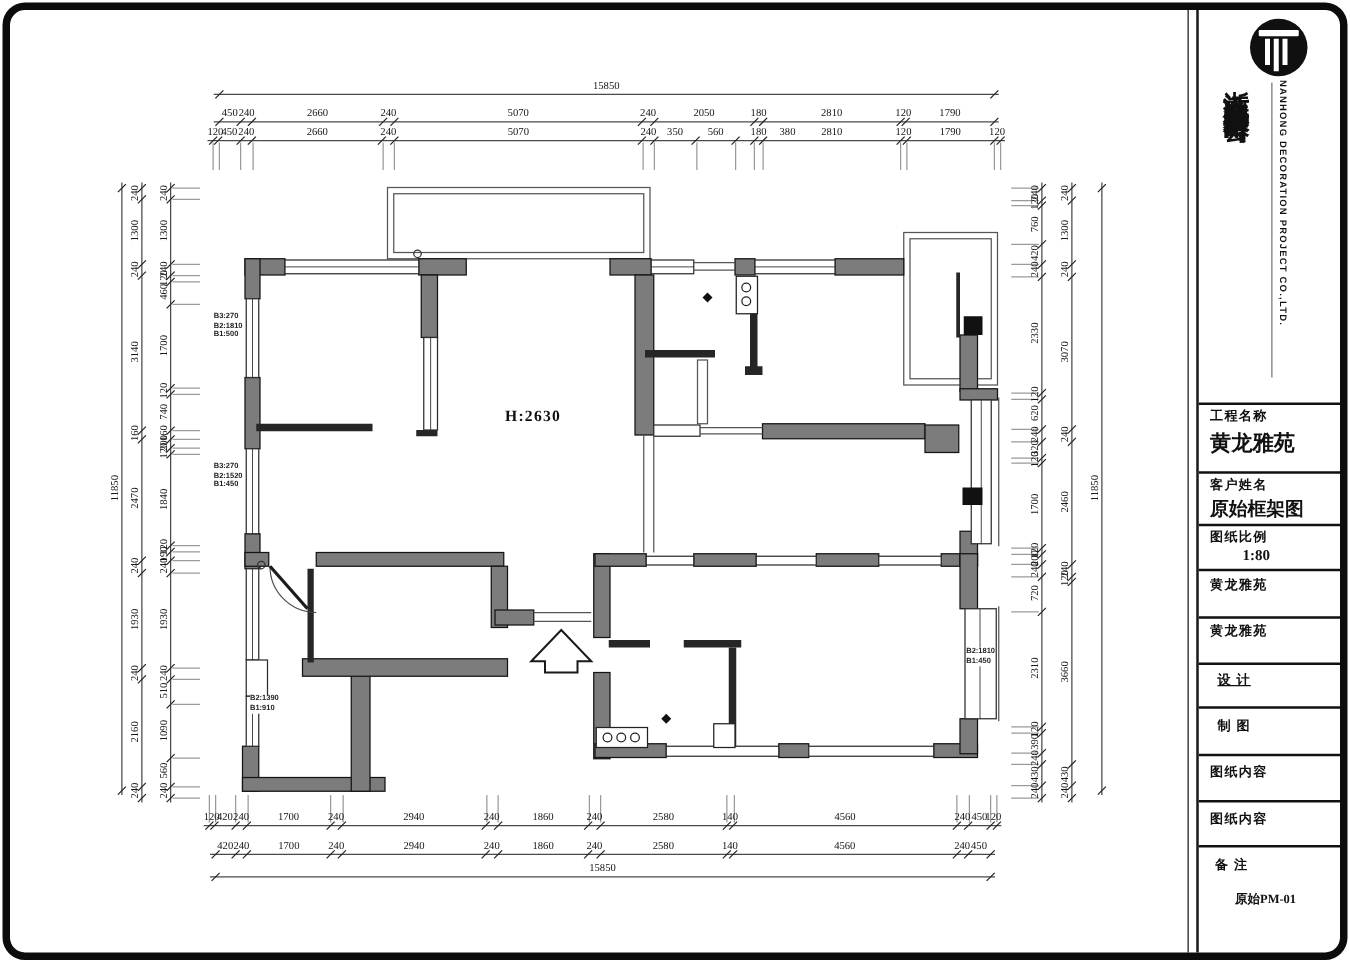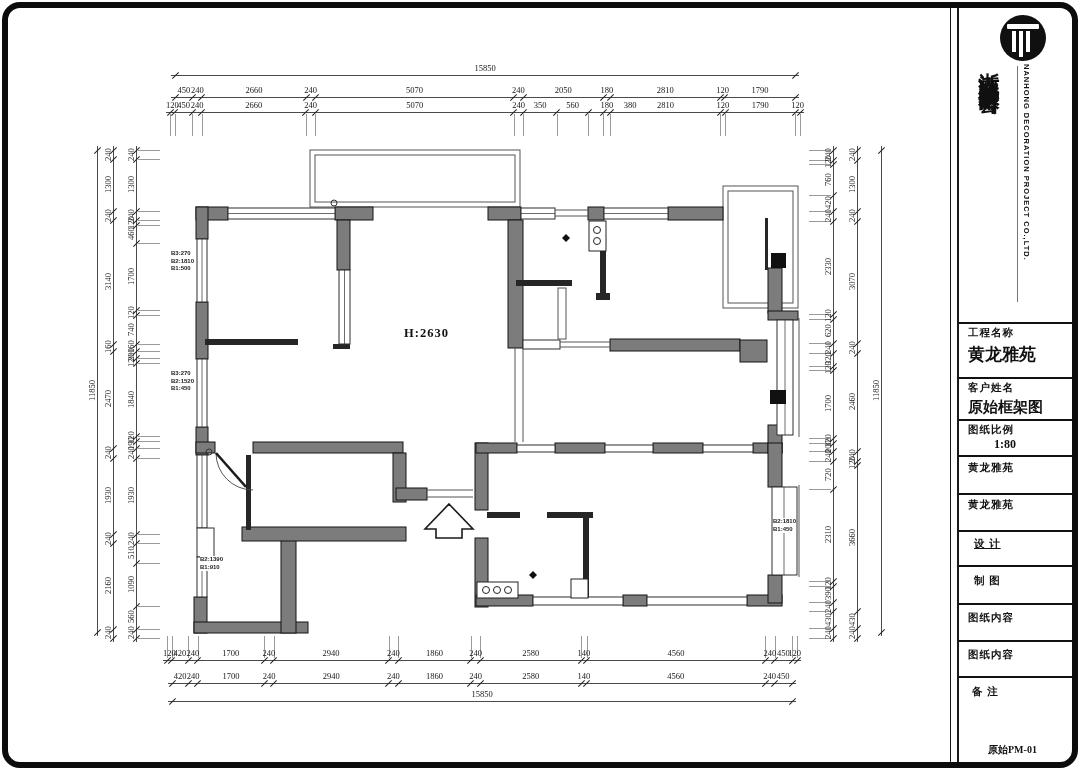--- a/index.html
+++ b/index.html
@@ -63,21 +63,21 @@
     <div class="tb-rule" style="top: 530px;"></div>
     <div class="tb-label" style="left: 974px; top: 537px; text-decoration: underline;">设  计</div>
     <div class="tb-rule" style="top: 565px;"></div>
     <div class="tb-label" style="left: 974px; top: 574px;">制  图</div>
     <div class="tb-rule" style="top: 603px;"></div>
     <div class="tb-label" style="left: 968px; top: 611px;">图纸内容</div>
     <div class="tb-rule" style="top: 640px;"></div>
     <div class="tb-label" style="left: 968px; top: 648px;">图纸内容</div>
     <div class="tb-rule" style="top: 676px;"></div>
     <div class="tb-label" style="left: 972px; top: 685px;">备  注</div>
-    <div class="tb-value" style="left: 988px; top: 743px; font-size: 10px; text-align: center;">原始PM-01</div>
+    <div class="tb-value" style="left: 988px; top: 712px; font-size: 10px; text-align: center;">原始PM-01</div>
   </div>
 
 <svg class="abs" style="left:0;top:0;" width="950" height="770" viewBox="0 0 950 770">
   <g fill="none" stroke="#555" stroke-width="1">
     <rect x="310" y="150" width="210" height="57"></rect>
     <rect x="315" y="155" width="200" height="47"></rect>
     <rect x="723" y="186" width="75" height="122"></rect>
     <rect x="728" y="191" width="65" height="112"></rect>
     <line x1="799" y1="318" x2="799" y2="437"></line>
     <line x1="799" y1="485" x2="799" y2="577"></line>

